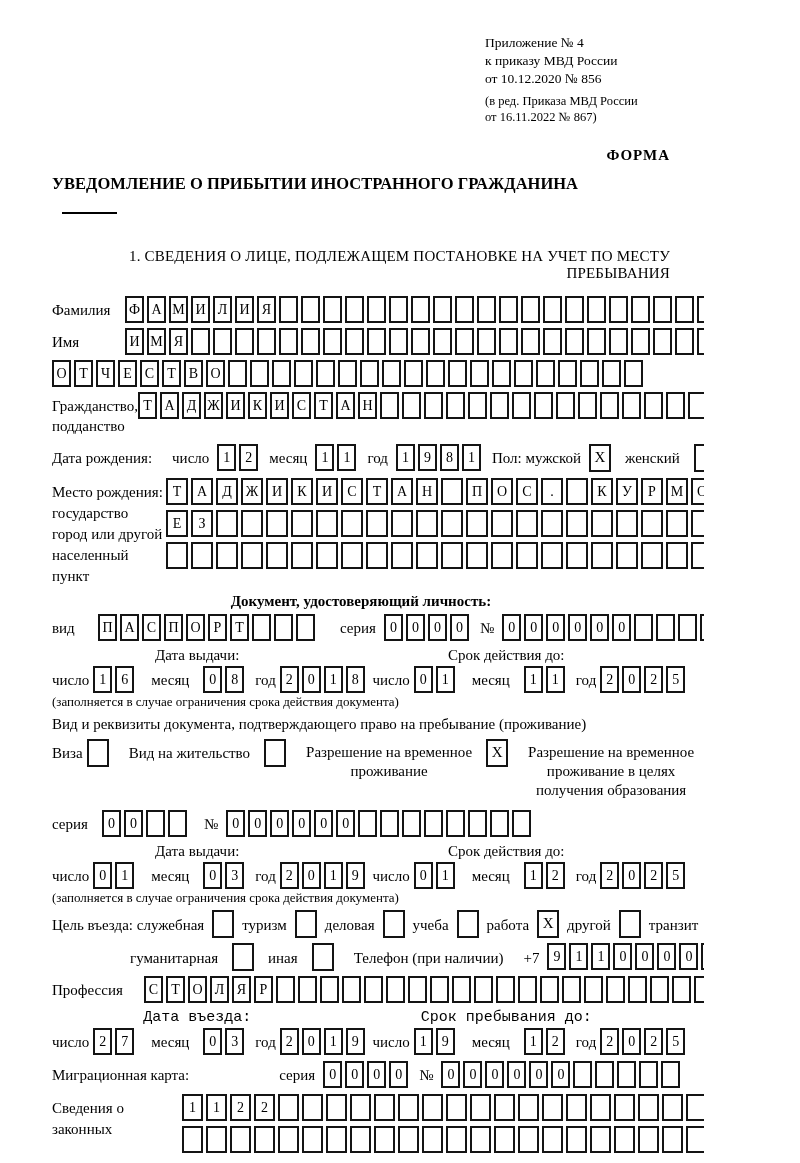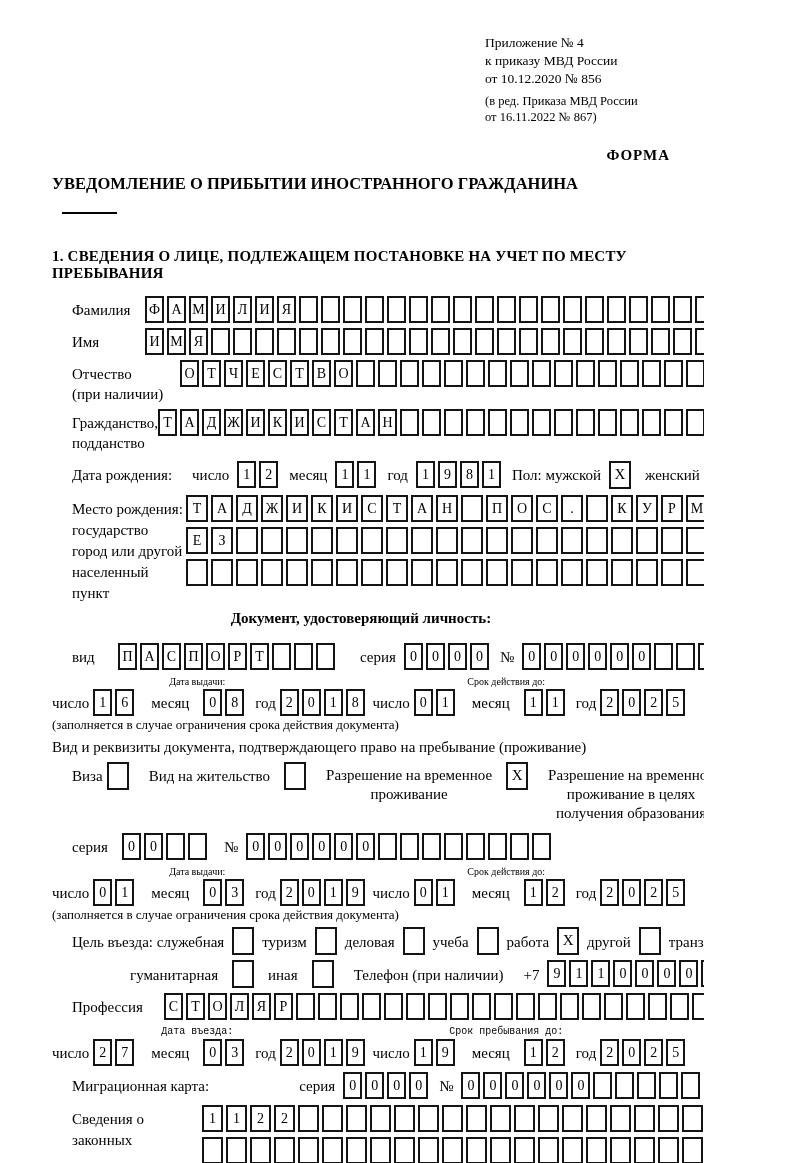--- a/index.html
+++ b/index.html
@@ -7,40 +7,40 @@
     width:704px; height:1163px; background:#fff; color:#000;
     font-family:"Liberation Serif", "DejaVu Serif", serif;
     box-sizing:border-box; padding:34px 34px 10px 52px;
     overflow:hidden; position:relative;
   }
   .annex { margin-left:auto; width:185px; font-size:13.5px; line-height:1.35; }
   .annex .rev { font-size:12.5px; margin-top:4px; line-height:1.3; }
   .forma { text-align:right; font-weight:bold; font-size:15px; letter-spacing:1px; margin:22px 0 4px 0; }
   .title { font-weight:bold; font-size:16.5px; line-height:1.5; margin-top:8px; }
   .title .blank { display:inline-block; width:55px; border-bottom:2px solid #000; height:14px; margin-left:10px; }
-  .sect { text-align:left; font-weight:bold; font-size:15px; margin:26px 0 14px 0; letter-spacing:0.2px; }
-
-  .row { display:flex; align-items:flex-start; margin-bottom:5px;margin-left:20px; }
+  .sect { text-align:right; font-weight:normal; font-size:15px; margin:26px 0 14px 0; letter-spacing:0.2px; }
+
+  .row { display:flex; align-items:flex-start; margin-bottom:5px; }
   .lbl { font-size:15px; line-height:20px; padding-top:4px; flex-shrink:0; }
   .w73 { width:73px; } .w105 { width:108px; } .w85 { width:86px; } .w112 { width:114px; }
   .cells { display:flex; flex-wrap:nowrap; }
   .cell {
     display:inline-block; width:15px; height:23px; border:2px solid #141414;
     margin-right:3px; text-align:center; line-height:23px; font-size:14px; flex-shrink:0;
   }
   .wide .cell { width:18px; }
   .rep  .cell { width:17px; }
   .cb { display:inline-flex; flex-shrink:0; }
   .cb .cell { width:18px; height:24px; margin-right:0; font-size:15px; }
   .stack > .cells { margin-bottom:5px; }
   .gap8 { margin-left:8px; } .gap14 { margin-left:14px; } .gap20 { margin-left:20px; }
-  .subhead { text-align:center; font-weight:bold; font-size:15px; margin:6px 0 16px 0; }
+  .subhead { text-align:center; font-weight:bold; font-size:15px; margin:6px 0 4px 0; }
   .halves { display:flex; }
   .half-l { width:47%; } .half-r { width:53%; }
-  .dhead { text-align:center; font-size:10px; margin-bottom:2px; }
+  .dhead { text-align:center; font-size:15px; margin-bottom:2px; }
   .dgroup { display:flex; align-items:flex-start; }
   .dgroup .lbl { padding-top:4px; }
   .note { font-size:13px; text-align:left; margin:1px 0 4px 0; }
   .plain { font-size:15px; line-height:1.45; margin-bottom:2px; }
   .center-lbl { text-align:center; line-height:19px; }
   .purpose .lbl { padding-top:5px; }
 </style>
 </head>
 <body>
 
@@ -129,24 +129,20 @@
         <span class="cell"></span>
         <span class="cell"></span>
         <span class="cell"></span>
         <span class="cell"></span>
         <span class="cell"></span>
         <span class="cell"></span>
       </div>
   </div>
 
   <div class="row">
-    <div class="lbl w105">
-      <div>Отчество</div>
-      <div>(при наличии)</div>
-    </div>
     <div class="cells">
         <span class="cell">О</span>
         <span class="cell">Т</span>
         <span class="cell">Ч</span>
         <span class="cell">Е</span>
         <span class="cell">С</span>
         <span class="cell">Т</span>
         <span class="cell">В</span>
         <span class="cell">О</span>
         <span class="cell"></span>

